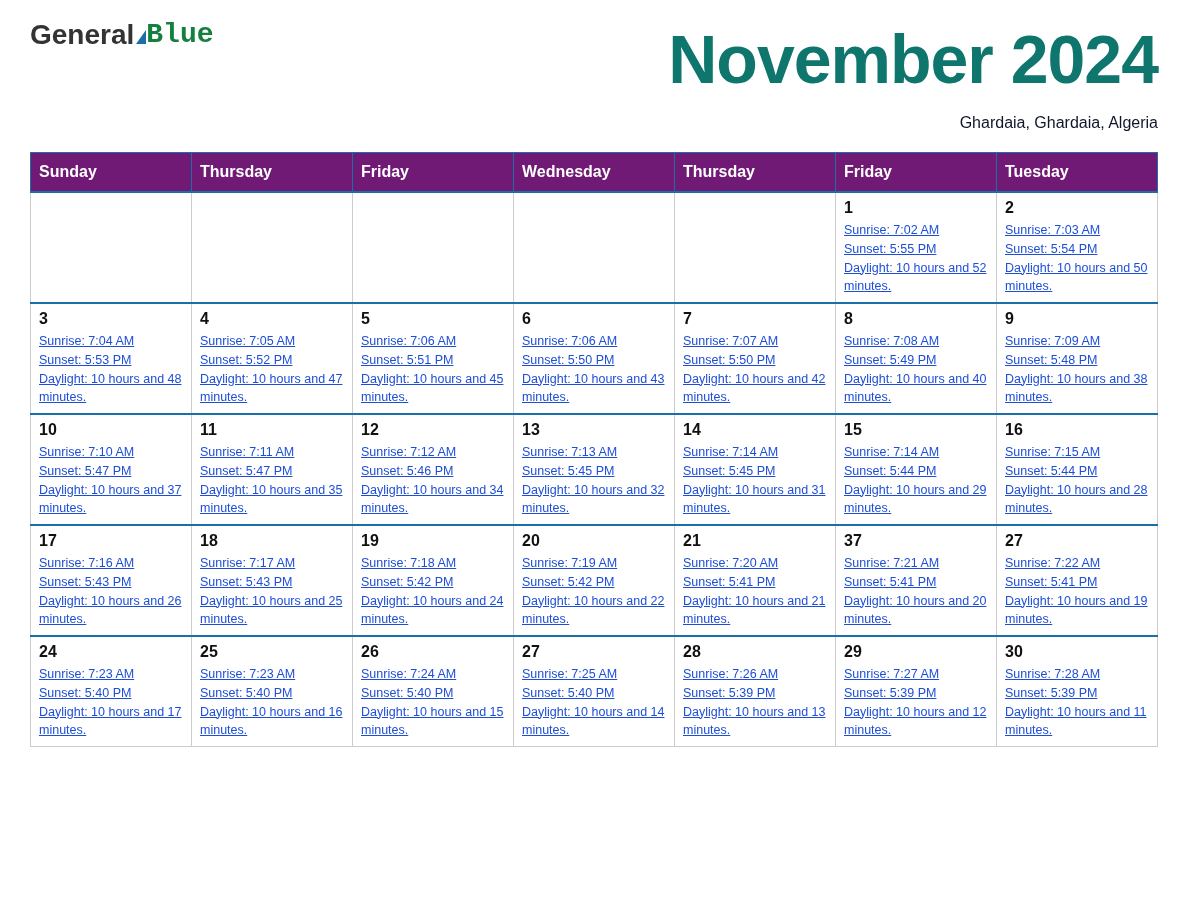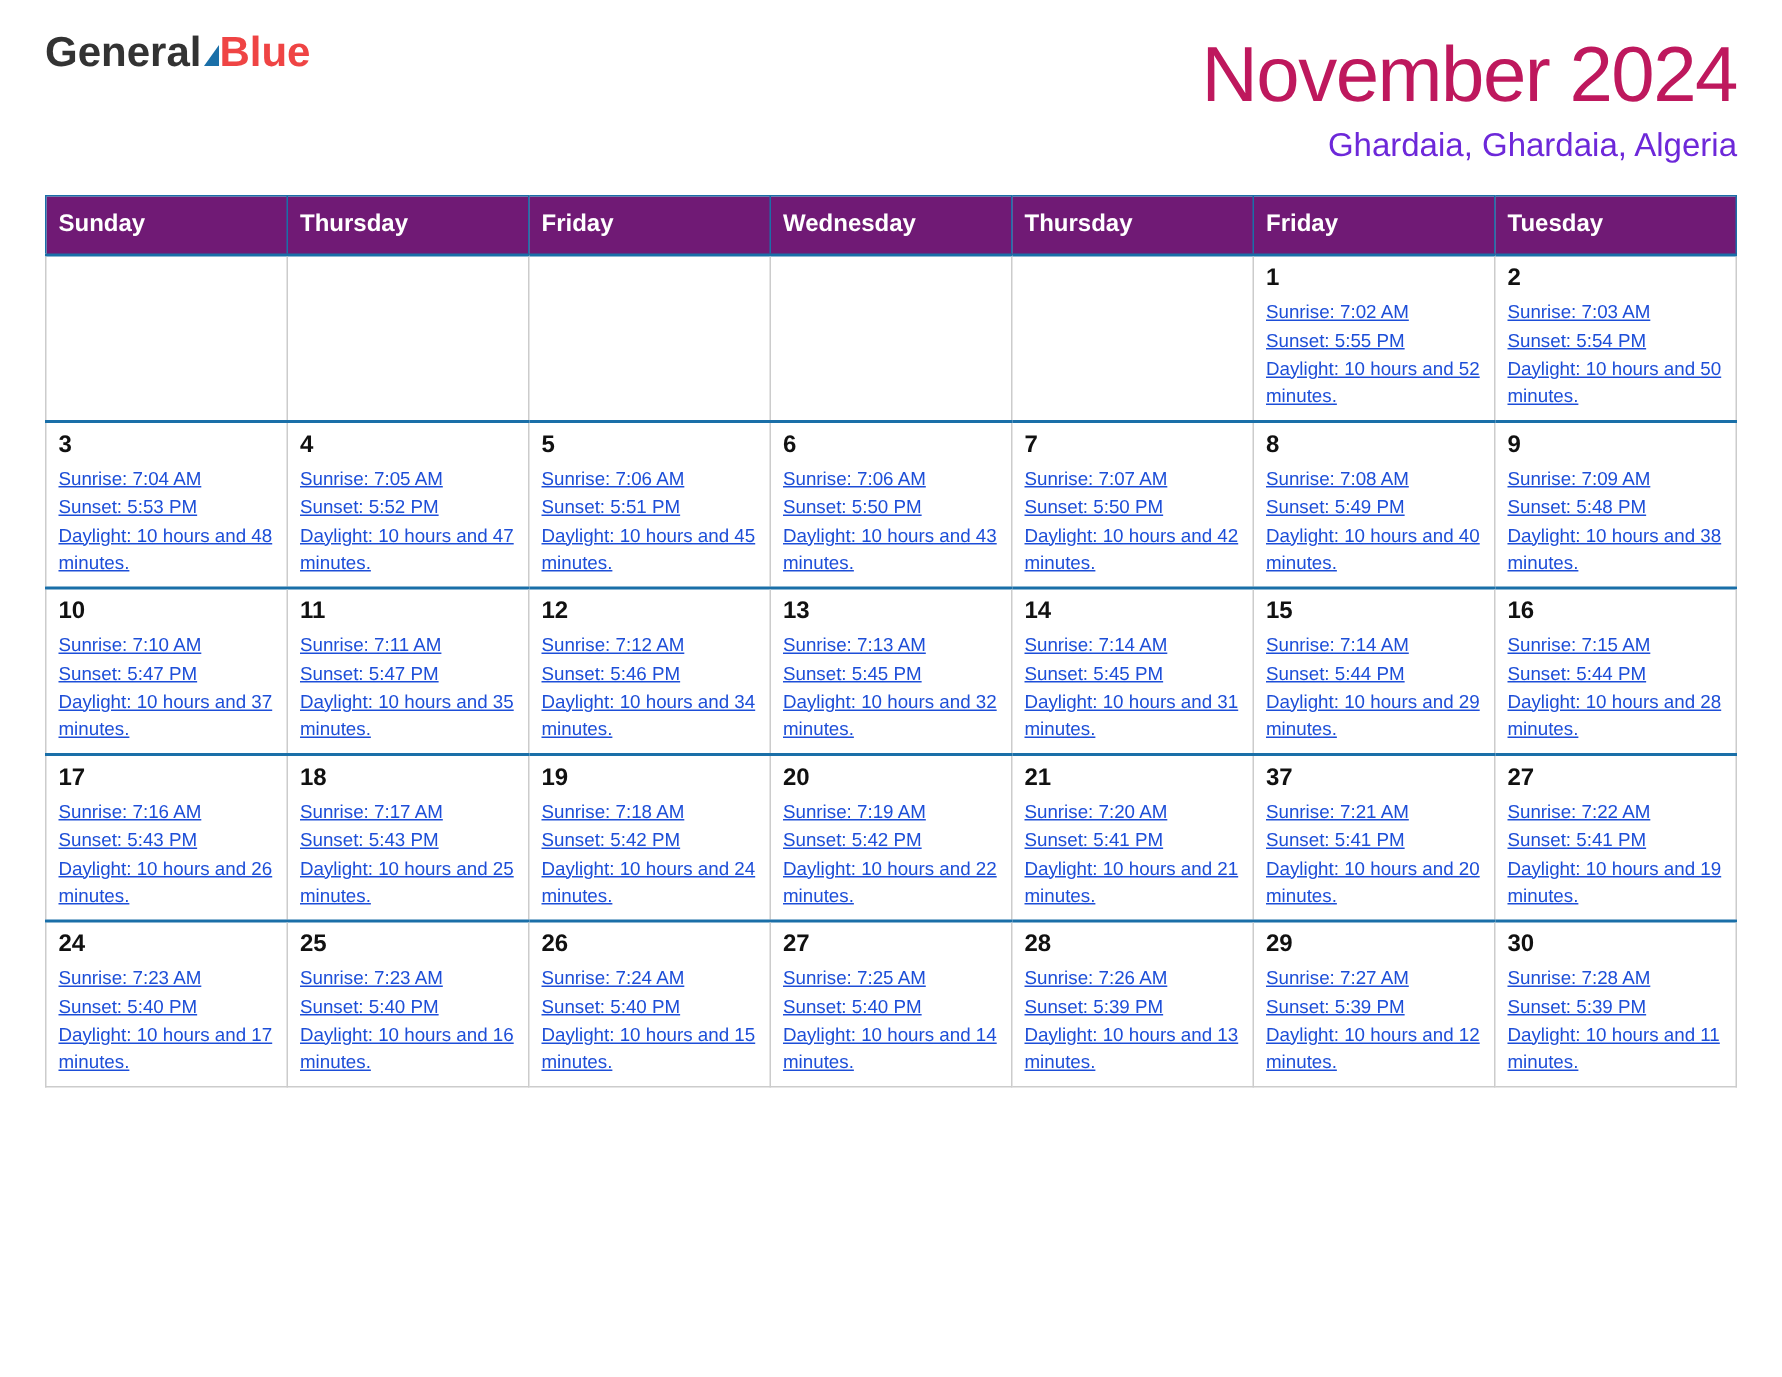--- a/index.html
+++ b/index.html
@@ -17,43 +17,43 @@
       margin-bottom: 20px;
     }
     .logo {
       display: flex;
       flex-direction: row;
       font-size: 28px;
       font-weight: bold;
       line-height: 1.1;
     }
     .logo-general { color: #333; }
-    .logo-blue { color: #ef4444; }
+    .logo-blue { color: #15803d; font-family: Liberation Mono, monospace; }
     .logo-triangle {
       display: inline-block;
       width: 0;
       height: 0;
       border-left: 10px solid transparent;
       border-bottom: 14px solid #1a6fa8;
       margin-left: 2px;
       vertical-align: middle;
     }
     .title-block {
       text-align: right;
     }
     .month-title {
-      font-size: 52px;
-      font-weight: normal;
-      color: #be185d;
+      font-size: 68px;
+      font-weight: bold;
+      color: #0f766e;
       letter-spacing: -1px;
     }
     .location {
-      font-size: 22px;
-      color: #6d28d9;
-      margin-top: 4px;
+      font-size: 16px;
+      color: #0f172a;
+      margin-top: 16px;
     }
     .calendar {
       width: 100%;
       border-collapse: collapse;
       border: 1px solid #aaa;
     }
     .calendar th {
       background: #701a75;
       color: #fff;
       font-size: 16px;

